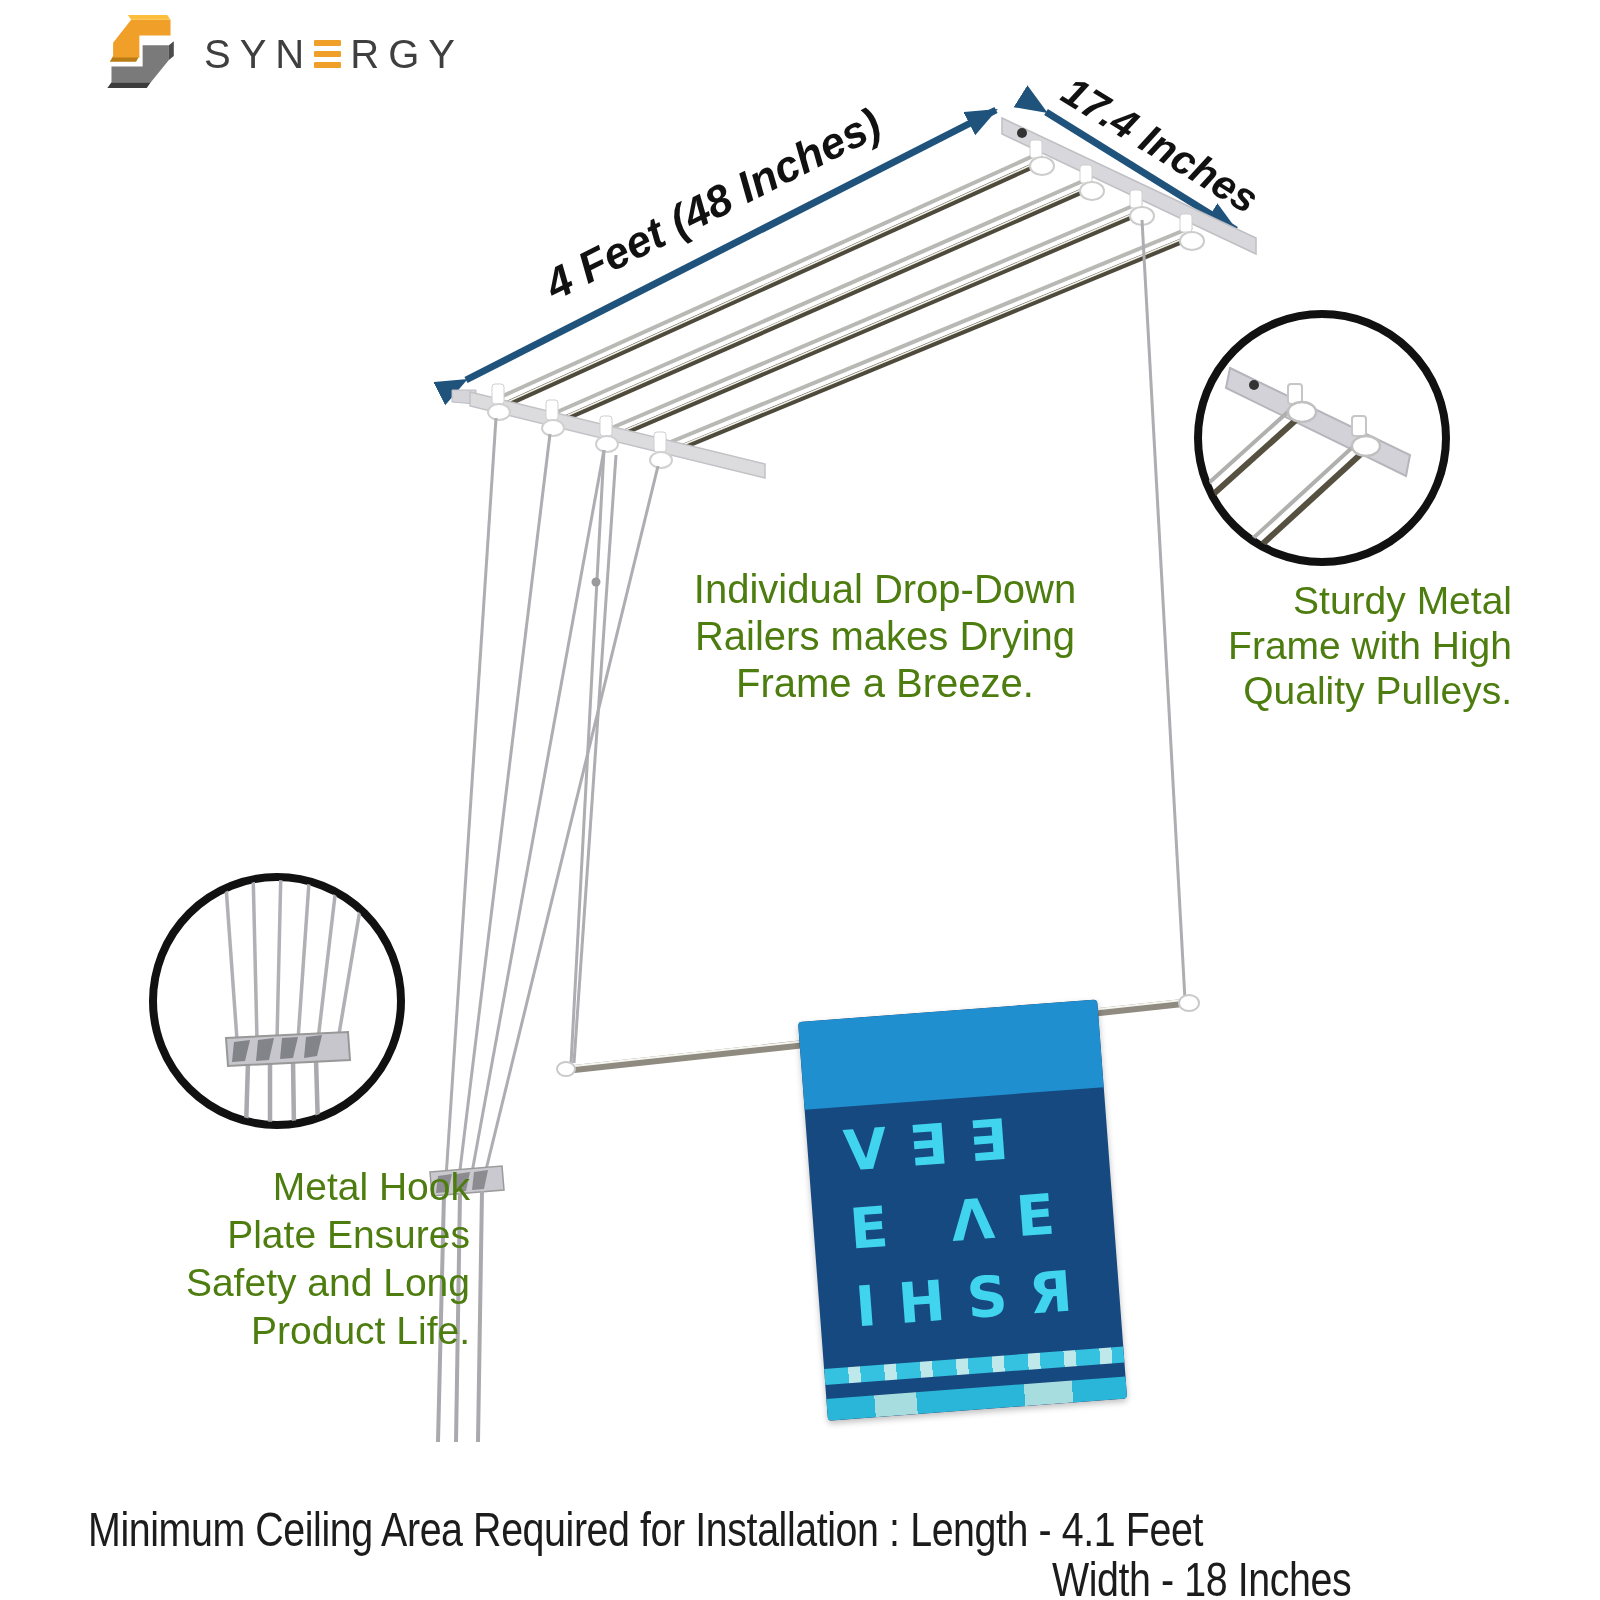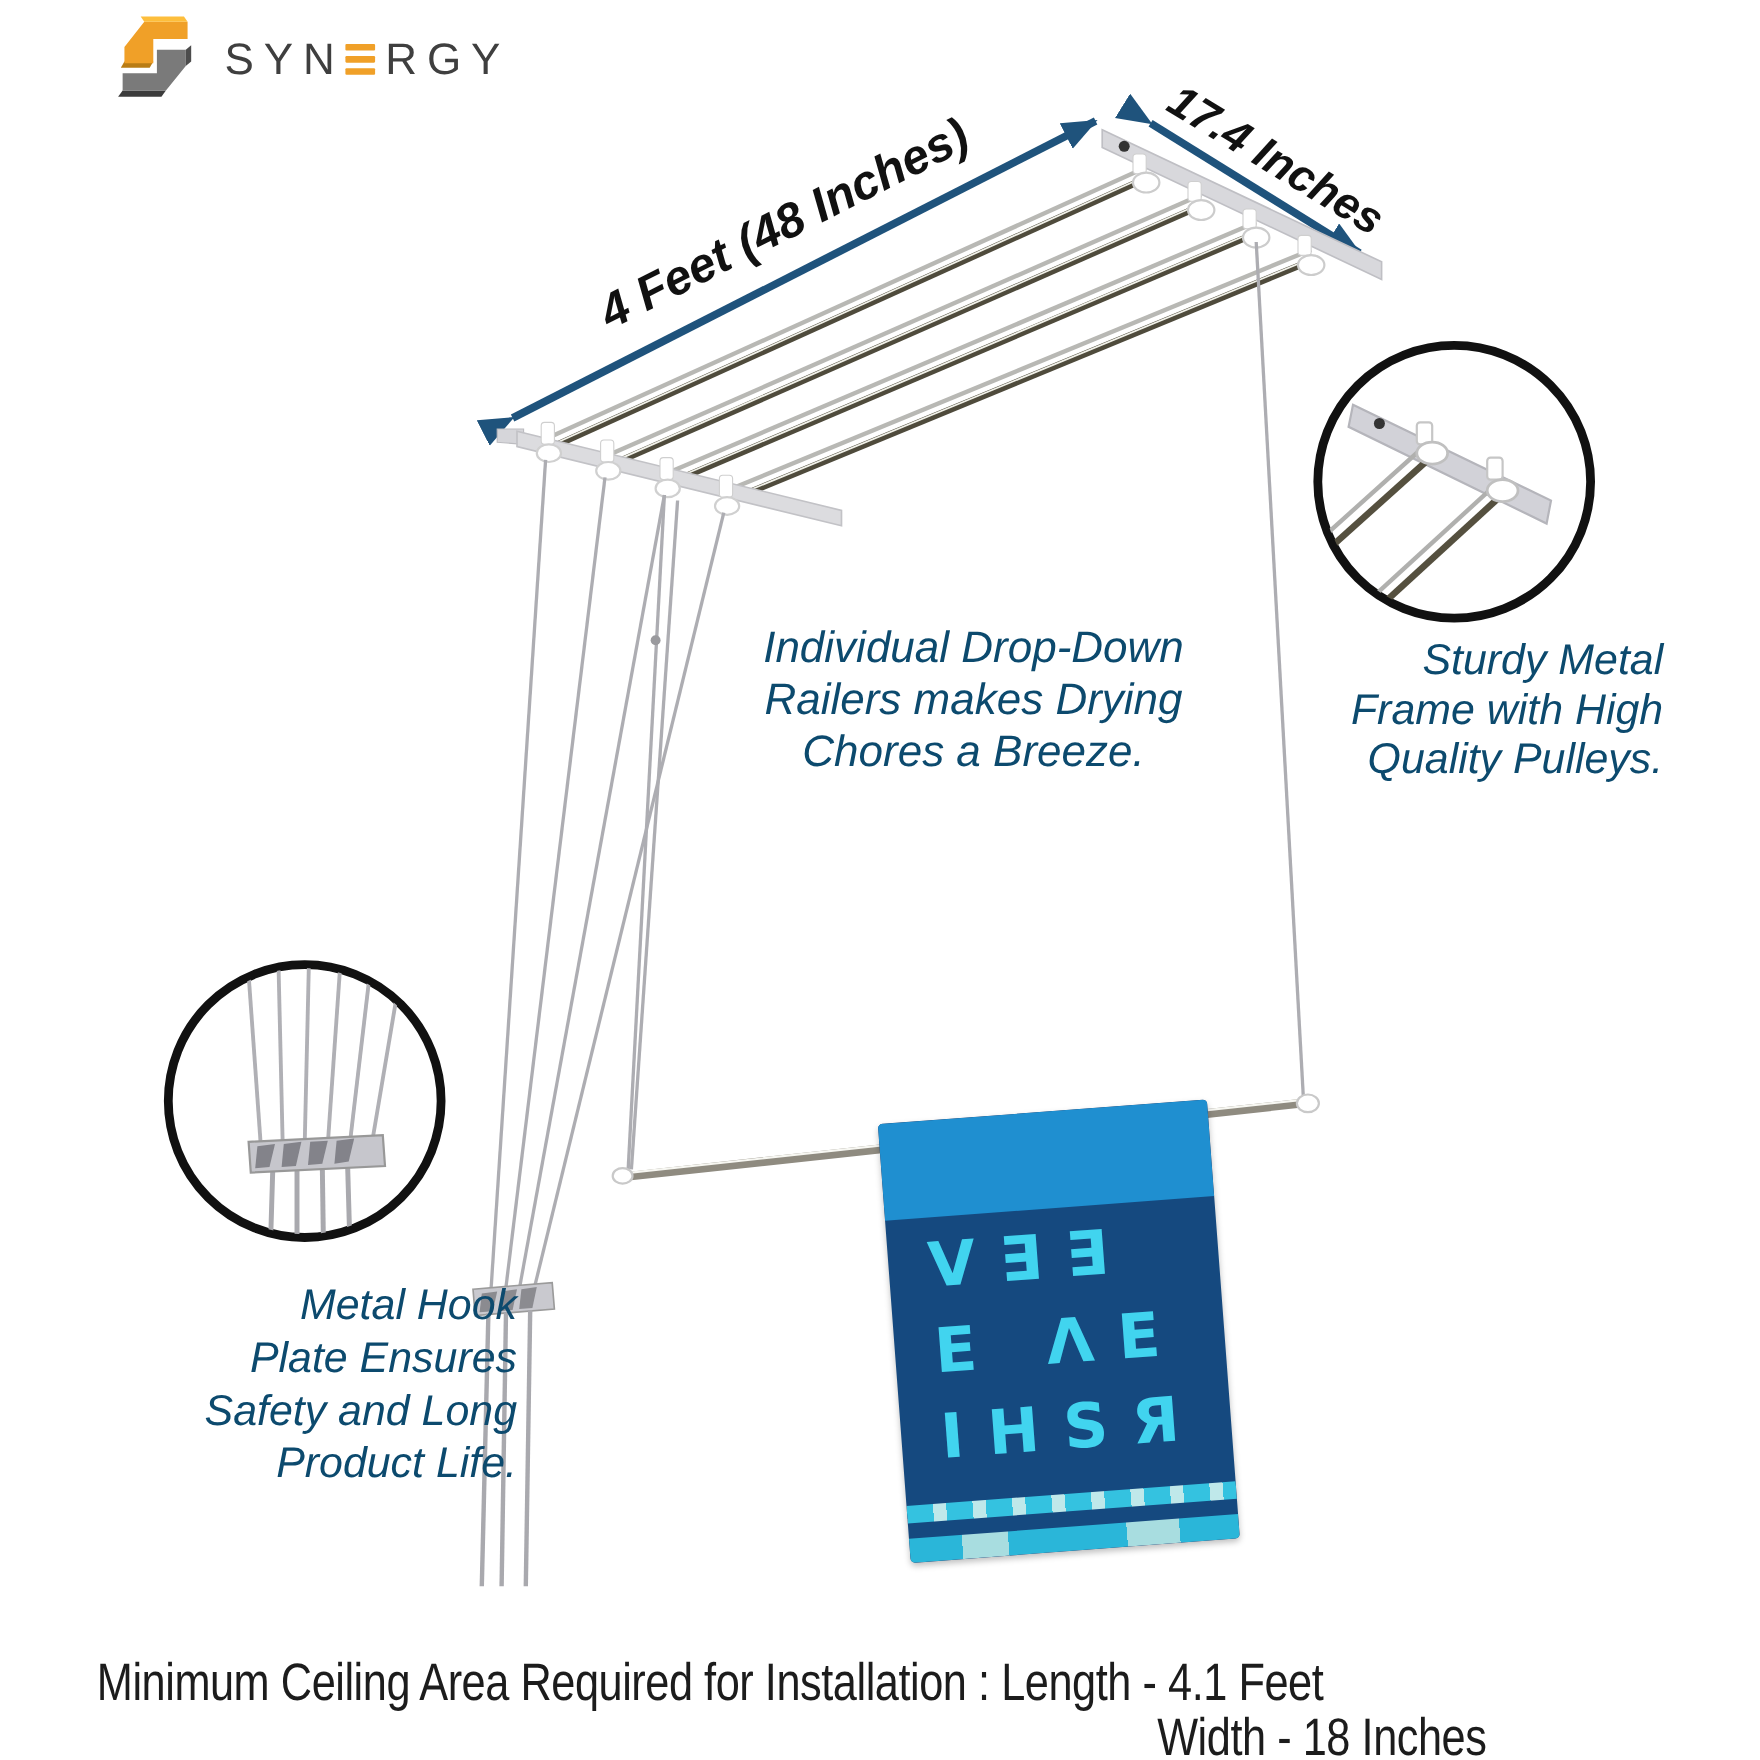--- a/index.html
+++ b/index.html
@@ -15,21 +15,21 @@
           transform:translateY(-1px);}
   .e-bars i{display:block;height:6px;background:#f0a028;border-radius:1px;}
 
   
   .dim-label{position:absolute;z-index:3;font-weight:700;font-style:italic;color:#111;
              text-align:center;white-space:nowrap;}
   .dim-length{left:453px;top:179px;width:520px;font-size:44px;transform:rotate(-26.9deg);}
   .dim-width{left:990px;top:122px;width:340px;font-size:41px;transform:rotate(31.5deg);}
 
   
-  .annotation{position:absolute;z-index:2;font-style:italic;color:#0c4a6e;}
+  .annotation{position:absolute;z-index:2;color:#4d7c0f;}
   .anno-center{left:650px;top:566px;width:470px;text-align:center;font-size:40px;line-height:47px;}
   .anno-right{left:1212px;top:578px;width:300px;text-align:right;font-size:39px;line-height:45px;}
   .anno-left{left:140px;top:1163px;width:330px;text-align:right;font-size:39px;line-height:48px;}
 
   
   .footer-line{position:absolute;z-index:2;color:#1c1c1c;font-size:48px;white-space:nowrap;
                transform:scaleX(0.82);transform-origin:left center;letter-spacing:-0.5px;}
   .footer-1{left:88px;top:1502px;}
   .footer-2{left:1052px;top:1552px;}
 
@@ -233,21 +233,21 @@
       <span>RGY</span>
     </div>
   </div>
 
   <div class="dim-label dim-length">4 Feet (48 Inches)</div>
   <div class="dim-label dim-width">17.4 Inches</div>
 
   <div class="annotation anno-center">
     <div>Individual Drop-Down</div>
     <div>Railers makes Drying</div>
-    <div>Chores a Breeze.</div>
+    <div>Frame a Breeze.</div>
   </div>
 
   <div class="annotation anno-right">
     <div>Sturdy Metal</div>
     <div>Frame with High</div>
     <div>Quality Pulleys.</div>
   </div>
 
   <div class="annotation anno-left">
     <div>Metal Hook</div>

